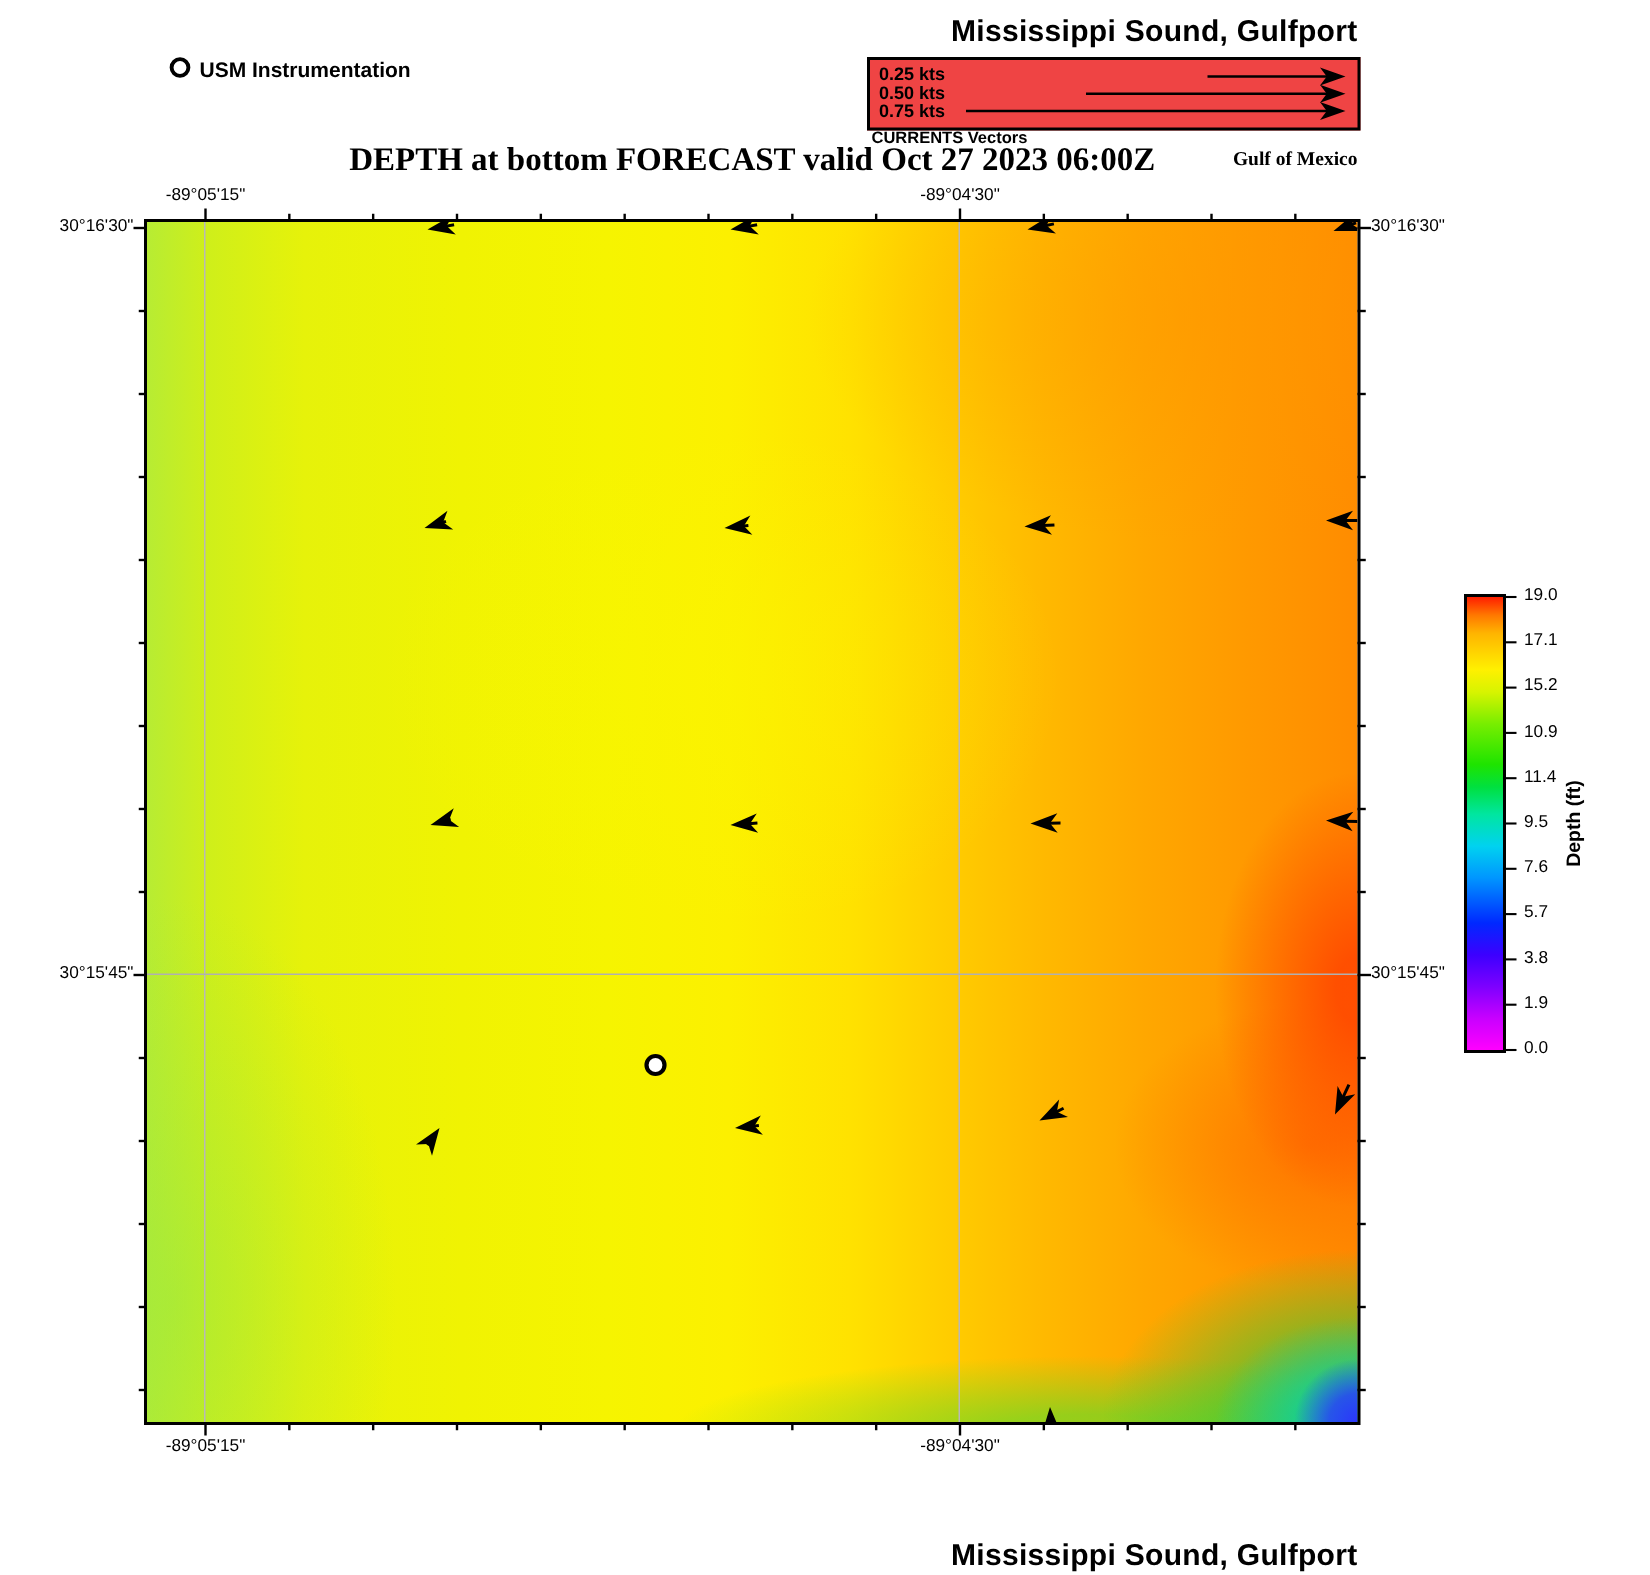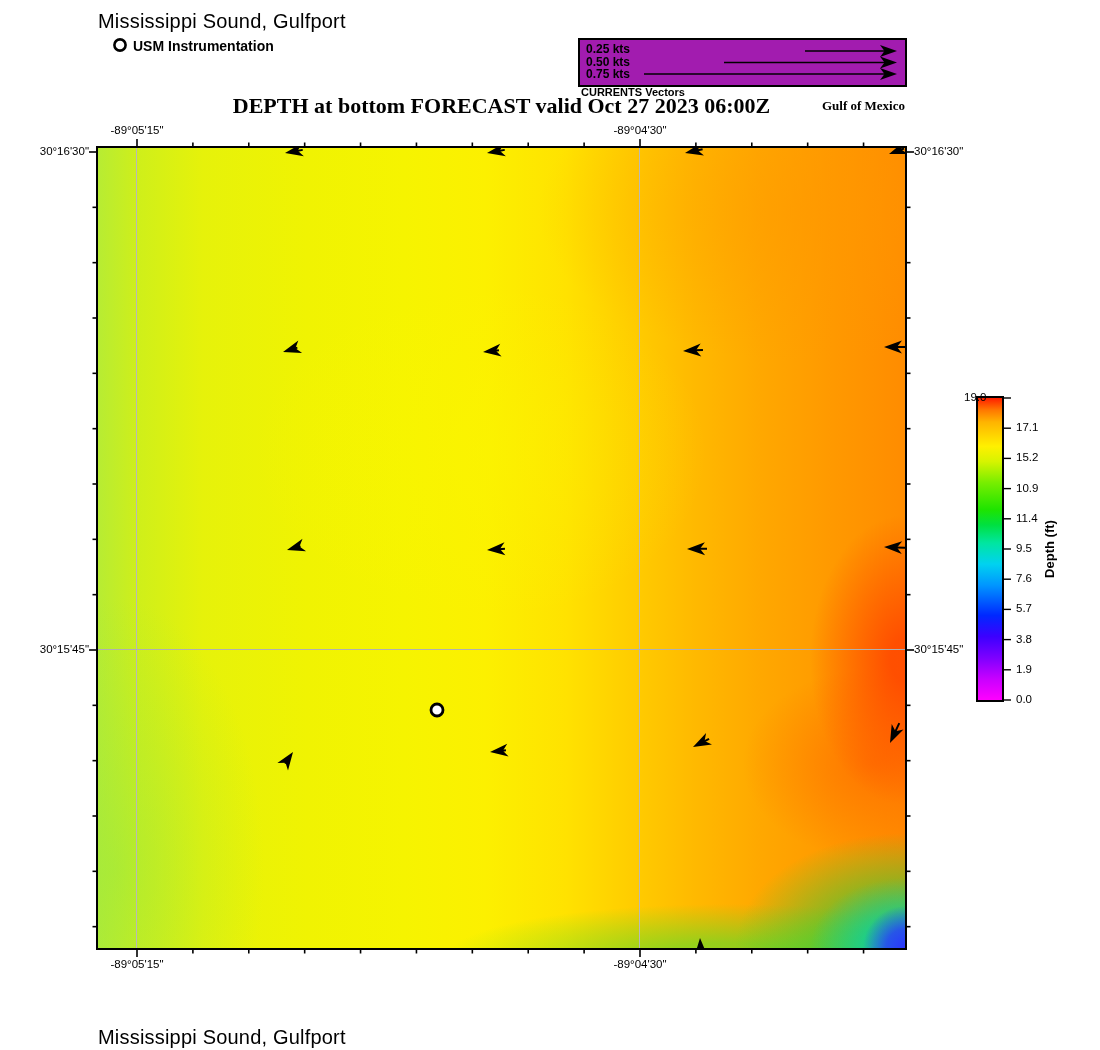--- a/index.html
+++ b/index.html
@@ -1,19 +1,19 @@
 <!DOCTYPE html>
 <html><head>
 <meta charset="utf-8">
 <style>
   html,body { margin:0; padding:0; background:#ffffff; }
   #fig { position:relative; width:1100px; height:1050px; background:#fff;
          font-family:"Liberation Sans", sans-serif; color:#000; overflow:hidden; }
   .abs { position:absolute; }
-  .title { font-weight:normal; font-size:20px; text-align:left; letter-spacing:0.2px; }
+  .title { font-weight:bold; font-size:20px; text-align:right; letter-spacing:0.2px; }
   .subtitle { font-family:"Liberation Serif", serif; font-weight:bold; font-size:22px; text-align:center; }
   .region-label { font-family:"Liberation Serif", serif; font-weight:bold; font-size:13px; text-align:right; }
   .small-bold { font-weight:bold; font-size:11px; }
   .usm-text { font-weight:bold; font-size:14px; }
   .axis-label { font-size:11.5px; white-space:nowrap; }
   .cb-label { font-size:11.5px; white-space:nowrap; }
   .ref-label { font-weight:bold; font-size:12px; line-height:12px; white-space:nowrap; }
 
   #map { left:95.5px; top:145.5px; width:807px; height:800px;
          border:2.5px solid #000; overflow:hidden;
@@ -27,21 +27,21 @@
            radial-gradient(ellipse 270px 150px at 88% 8%, rgba(255,152,0,0.5) 0%, rgba(255,152,0,0) 100%),
            radial-gradient(ellipse 150px 270px at 2% 90%, rgba(150,232,66,0.5) 0%, rgba(150,232,66,0) 100%),
            radial-gradient(ellipse 230px 170px at 47% 38%, rgba(250,246,0,0.45) 0%, rgba(250,246,0,0) 100%),
            linear-gradient(90deg, #b7ec33 0%, #cfef1a 5%, #e6f20a 13%, #f0f302 26%,
                            #f6f400 38%, #fcf000 48%, #ffe200 58%, #ffcd00 66%,
                            #ffb900 74%, #ffa800 82%, #ff9900 91%, #ff8c00 100%);
   }
   .gridline-v { position:absolute; top:0; width:1.2px; height:100%; background:#b8b8b8; }
   .gridline-h { position:absolute; left:0; height:1.2px; width:100%; background:#b0b0b0; }
 
-  #currents-box { left:578px; top:38px; width:325px; height:45px; border:2px solid #000; background:#a21caf; }
+  #currents-box { left:578px; top:38px; width:325px; height:45px; border:2px solid #000; background:#ef4444; }
   #cbar { left:976px; top:396px; width:24px; height:302px; border:2px solid #000;
           background:linear-gradient(to top,
             #ff00ff 0%, #c800ff 7%, #7d00ff 14%, #3c00ff 21%, #0028ff 28%,
             #0096ff 38%, #00d2f0 45%, #00e6a0 52%, #00e040 58%, #1ee400 63%,
             #78ee00 72%, #d7f400 79%, #fff000 84%, #ffb400 92%, #ff7800 96%, #ff1e00 100%); }
   #depth-axis-label { left:1049px; top:549px; transform:translate(-50%,-50%) rotate(-90deg);
                       font-weight:bold; font-size:13px; white-space:nowrap; }
   svg { display:block; }
   .overlay { position:absolute; left:0; top:0; pointer-events:none; }
 </style>
@@ -246,21 +246,21 @@
       <div class="abs axis-label" style="left: 77px; top: 958px; width: 120px; text-align: center;">-89°05'15"</div>
       <div class="abs axis-label" style="left: 580px; top: 958px; width: 120px; text-align: center;">-89°04'30"</div>
       <div class="abs axis-label" style="left: 0px; top: 145px; width: 89px; text-align: right;">30°16'30"</div>
       <div class="abs axis-label" style="left: 0px; top: 643px; width: 89px; text-align: right;">30°15'45"</div>
       <div class="abs axis-label" style="left: 914px; top: 145px; width: 90px; text-align: left;">30°16'30"</div>
       <div class="abs axis-label" style="left: 914px; top: 643px; width: 90px; text-align: left;">30°15'45"</div>
     </div>
 
   <div id="cbar" class="abs"></div>
   <div id="cbar-labels">
-      <div class="abs cb-label" style="left: 964px; top: 391px;">19.0</div>
+      <div class="abs cb-label" style="left: 1016px; top: 391px;">19.0</div>
       <div class="abs cb-label" style="left: 1016px; top: 421.2px;">17.1</div>
       <div class="abs cb-label" style="left: 1016px; top: 451.4px;">15.2</div>
       <div class="abs cb-label" style="left: 1016px; top: 481.6px;">10.9</div>
       <div class="abs cb-label" style="left: 1016px; top: 511.8px;">11.4</div>
       <div class="abs cb-label" style="left: 1016px; top: 542px;">9.5</div>
       <div class="abs cb-label" style="left: 1016px; top: 572.2px;">7.6</div>
       <div class="abs cb-label" style="left: 1016px; top: 602.4px;">5.7</div>
       <div class="abs cb-label" style="left: 1016px; top: 632.6px;">3.8</div>
       <div class="abs cb-label" style="left: 1016px; top: 662.8px;">1.9</div>
       <div class="abs cb-label" style="left: 1016px; top: 693px;">0.0</div>

